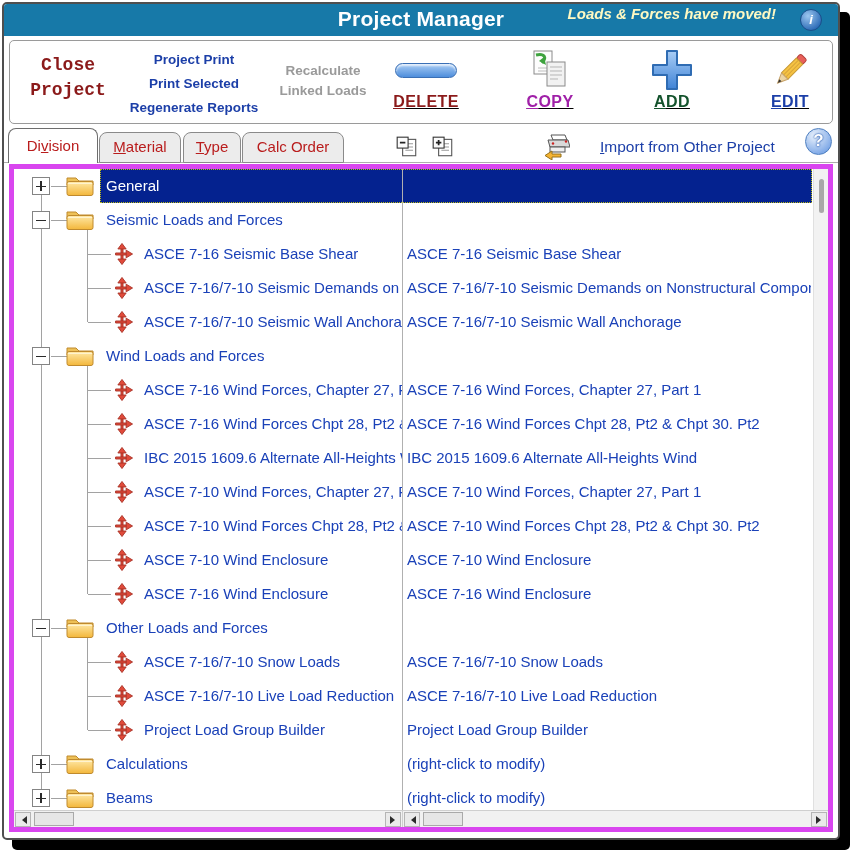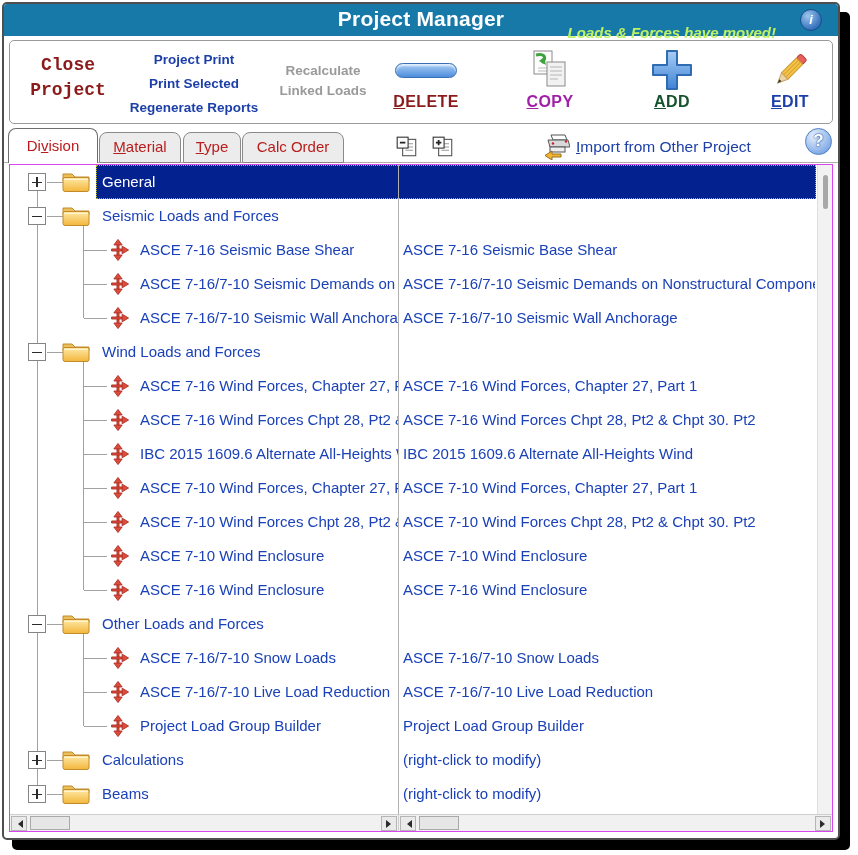--- a/index.html
+++ b/index.html
@@ -7,61 +7,61 @@
   *{box-sizing:border-box;}
   u{text-decoration:underline;}
 
   .window{position:absolute;left:2px;top:2px;width:838px;height:838px;background:#fff;
     border:2px solid #4f4f4f;border-radius:5px;box-shadow:10px 10px 0 0 #000;overflow:hidden;}
 
   
   .titlebar{position:absolute;left:0;top:0;right:0;height:32px;background:#1779A8;}
   .title{position:absolute;left:0;right:0;top:3px;text-align:center;color:#fff;
     font-size:21px;font-weight:bold;letter-spacing:.2px;}
-  .notice{position:absolute;right:62px;top:20px;color:#bef264;font-size:15px;font-weight:bold;font-style:italic;}
+  .notice{position:absolute;right:62px;top:1px;color:#fef9c3;font-size:15px;font-weight:bold;font-style:italic;}
   .info-btn{position:absolute;right:16px;top:5px;width:22px;height:22px;border-radius:50%;
     background:radial-gradient(circle at 35% 30%,#9cc6ef,#2e6db8 75%);border:1px solid #1a4e8a;
     color:#fff;font-size:13px;font-weight:bold;font-style:italic;text-align:center;line-height:20px;cursor:pointer;}
 
   
   .toolbar{position:absolute;left:5px;top:36px;width:824px;height:84px;background:#fff;
     border:1px solid #9a9a9a;border-radius:5px;}
   .close-btn{position:absolute;left:16px;top:12px;width:84px;text-align:center;color:#8b1a1a;
     font-size:18px;font-weight:bold;line-height:25px;white-space:pre-line;cursor:pointer;font-family:Liberation Mono, monospace;}
   .print-col{position:absolute;left:116px;top:7px;width:136px;text-align:center;}
   .print-col div{color:#1c3fa8;font-size:13.5px;font-weight:bold;line-height:24px;cursor:pointer;white-space:nowrap;}
   .recalc{position:absolute;left:258px;top:20px;width:110px;text-align:center;color:#9a9a9a;
     font-size:13.5px;font-weight:bold;line-height:20px;white-space:pre-line;}
-  .action{position:absolute;top:6px;width:96px;text-align:center;cursor:pointer;}
+  .action{position:absolute;top:6px;width:96px;text-align:center;cursor:pointer;text-decoration:underline;}
   .action .icon-wrap{height:46px;display:flex;align-items:center;justify-content:center;}
   .action .lbl{font-size:16px;font-weight:bold;letter-spacing:.4px;}
   .a-delete{left:368px;} .a-copy{left:492px;} .a-add{left:614px;} .a-edit{left:732px;}
   .a-delete .lbl{color:#8b1a1a;} .a-copy .lbl{color:#a020a8;} .a-add .lbl{color:#14532d;} .a-edit .lbl{color:#1c3fa8;}
   .capsule{width:62px;height:15px;border-radius:8px;border:1px solid #3a6fb5;
     background:linear-gradient(#aacdf5,#4e8edc);box-shadow:inset 0 2px 2px rgba(255,255,255,.7);}
 
   
   .tab-hairline{position:absolute;left:0;right:0;top:158px;height:1px;background:#adadad;}
   .tab{position:absolute;top:128px;height:31px;background:#ececec;border:1px solid #8a8a8a;
     border-radius:8px 8px 0 0;text-align:center;font-size:15px;color:#b91c1c;line-height:28px;cursor:pointer;z-index:1;}
   .tab.active{top:124px;height:35px;background:#fff;border-color:#6e6e6e;border-bottom:none;
     line-height:33px;z-index:3;}
   .tab-division{left:4px;width:90px;} .tab-material{left:95px;width:82px;}
   .tab-type{left:179px;width:58px;} .tab-calc{left:238px;width:102px;}
   .mini-btn{position:absolute;top:131px;width:24px;height:24px;cursor:pointer;}
   .mini-collapse{left:391px;} .mini-expand{left:427px;}
   .import-btn{position:absolute;left:538px;top:128px;height:30px;display:flex;align-items:center;gap:6px;cursor:pointer;}
-  .import-btn .txt{color:#1c3fa8;font-size:15.5px;white-space:nowrap;}
+  .import-btn .txt{color:#1c3fa8;font-size:15.5px;white-space:nowrap;margin-left:24px;}
   .help-btn{position:absolute;right:6px;top:124px;width:27px;height:27px;border-radius:50%;
     background:radial-gradient(circle at 35% 28%,#eaf2fc,#79a5e6 80%);border:1px solid #4e7fc0;
     color:#fff;text-shadow:0 0 2px #2f62b5,0 0 2px #2f62b5;font-size:17px;font-weight:bold;
     text-align:center;line-height:24px;cursor:pointer;z-index:3;}
 
   
-  .list{position:absolute;left:5px;top:160px;width:824px;height:668px;border:1px solid #d946ef;background:#fff;overflow:hidden;}
+  .list{position:absolute;left:5px;top:160px;width:824px;height:668px;border:5px solid #d946ef;background:#fff;overflow:hidden;}
   .rows{position:absolute;left:0;top:0;right:0;height:646px;overflow:hidden;}
   .col-divider{position:absolute;left:388px;top:0;width:1px;height:649px;background:#b0b0b0;z-index:4;}
   .vscroll{position:absolute;right:0;top:0;width:15px;height:649px;background:#f2f2f2;border-left:1px solid #e0e0e0;z-index:5;}
   .vthumb{position:absolute;left:5px;top:10px;width:5px;height:34px;background:#a8a8a8;border-radius:3px;}
 
   .row{position:relative;height:34px;font-size:15px;color:#1a41b8;}
   .row .seg{position:absolute;background:#a2a2a2;z-index:1;}
   .spine{left:27px;top:0;bottom:0;width:1px;}
   .spine-top{left:27px;top:0;height:8px;width:1px;}
   .spine-bottom{left:27px;top:26px;bottom:0;width:1px;}

